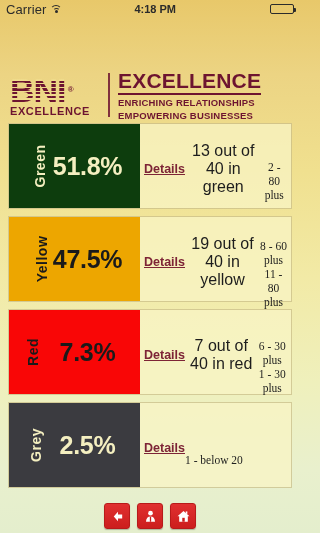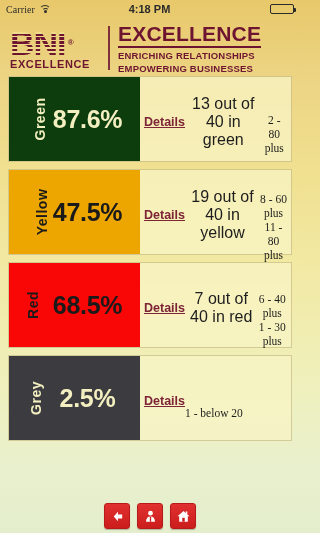--- a/index.html
+++ b/index.html
@@ -22,41 +22,42 @@
 
   
   .statusbar{
     height:18px; width:100%;
     display:flex; align-items:center;
     padding:0 6px;
     font-size:11px; color:#2b2b2b;
     font-family:"Liberation Sans", sans-serif;
   }
   .sb-left{ display:flex; align-items:center; gap:4px; }
-  .sb-carrier{ font-size:10px; letter-spacing:.1px;font-family:Liberation Serif, serif; }
+  .sb-carrier{ font-size:13px; letter-spacing:.1px; }
   .wifi-icon{ display:inline-block; width:12px; height:10px; position:relative; }
   .wifi-icon i{ position:absolute; display:block; border:1.4px solid #2b2b2b;
     border-bottom-color:transparent; border-left-color:transparent;
     border-right-color:transparent; border-radius:50%; }
   .wifi-icon i:nth-child(1){ width:12px; height:12px; left:0; top:1px; }
   .wifi-icon i:nth-child(2){ width:7px; height:7px; left:2.5px; top:3.5px; }
   .wifi-icon i:nth-child(3){ width:3px;height:3px; left:4.5px; top:6px;
     background:#2b2b2b; border-radius:50%; border:none;}
   .sb-time{ flex:1; text-align:center; font-size:11px; font-weight:bold; }
   .sb-right{ display:flex; align-items:center; justify-content:flex-end; width:46px;}
   .battery{ width:24px; height:10px; border:1.3px solid #2b2b2b; border-radius:2px;
     position:relative; padding:1px; }
   .battery .lvl{ height:100%; background:#2b2b2b; border-radius:1px; }
   .battery:after{ content:""; position:absolute; right:-3px; top:3px;
     width:2px; height:4px; background:#2b2b2b; border-radius:0 1px 1px 0; }
 
   
   .header{
     height:58px; display:flex; align-items:center;
     padding:2px 6px 0 10px;
+    margin-top:47px;
   }
   .logo-block{ width:92px; flex:0 0 92px; }
   .bni-word{
     position:relative;
     font-size:34px; font-weight:bold; letter-spacing:-1px;
     line-height:34px; color:#6d1430;
     font-family:"Liberation Sans", sans-serif;
     background-image:repeating-linear-gradient(
         to bottom,
         #6d1430 0px, #6d1430 2.4px,
@@ -178,21 +179,21 @@
     <div class="tag-main">EXCELLENCE</div>
     <div class="tag-sub">ENRICHING RELATIONSHIPS</div>
     <div class="tag-sub">EMPOWERING  BUSINESSES</div>
   </div>
 </div>
 
 <div class="rows" id="rows">
     <div class="row">
       <div class="color-block" style="background: rgb(13, 61, 13);">
         <div class="vert-label" style="color: rgb(244, 239, 192);">Green</div>
-        <div class="pct" style="color: rgb(244, 239, 192);">87.6%</div>
+        <div class="pct" style="color: rgb(244, 239, 192);">51.8%</div>
       </div>
       <div class="details">
         <div class="details-link">Details</div>
         <div class="details-count">13 out of 40 in green</div>
         <div class="breakdown">
           <div>2 - 80 plus</div>
         </div>
       </div>
     </div>
     <div class="row">
@@ -205,27 +206,27 @@
         <div class="details-count">19 out of 40 in yellow</div>
         <div class="breakdown">
           <div>8 - 60 plus</div>
           <div>11 - 80 plus</div>
         </div>
       </div>
     </div>
     <div class="row">
       <div class="color-block" style="background: rgb(249, 6, 6);">
         <div class="vert-label" style="color: rgb(26, 26, 26);">Red</div>
-        <div class="pct" style="color: rgb(26, 26, 26);">68.5%</div>
+        <div class="pct" style="color: rgb(26, 26, 26);">7.3%</div>
       </div>
       <div class="details">
         <div class="details-link">Details</div>
         <div class="details-count">7 out of 40 in red</div>
         <div class="breakdown">
-          <div>6 - 40 plus</div>
+          <div>6 - 30 plus</div>
           <div>1 - 30 plus</div>
         </div>
       </div>
     </div>
     <div class="row">
       <div class="color-block" style="background: rgb(59, 59, 64);">
         <div class="vert-label" style="color: rgb(244, 239, 192);">Grey</div>
         <div class="pct" style="color: rgb(244, 239, 192);">2.5%</div>
       </div>
       <div class="details">

